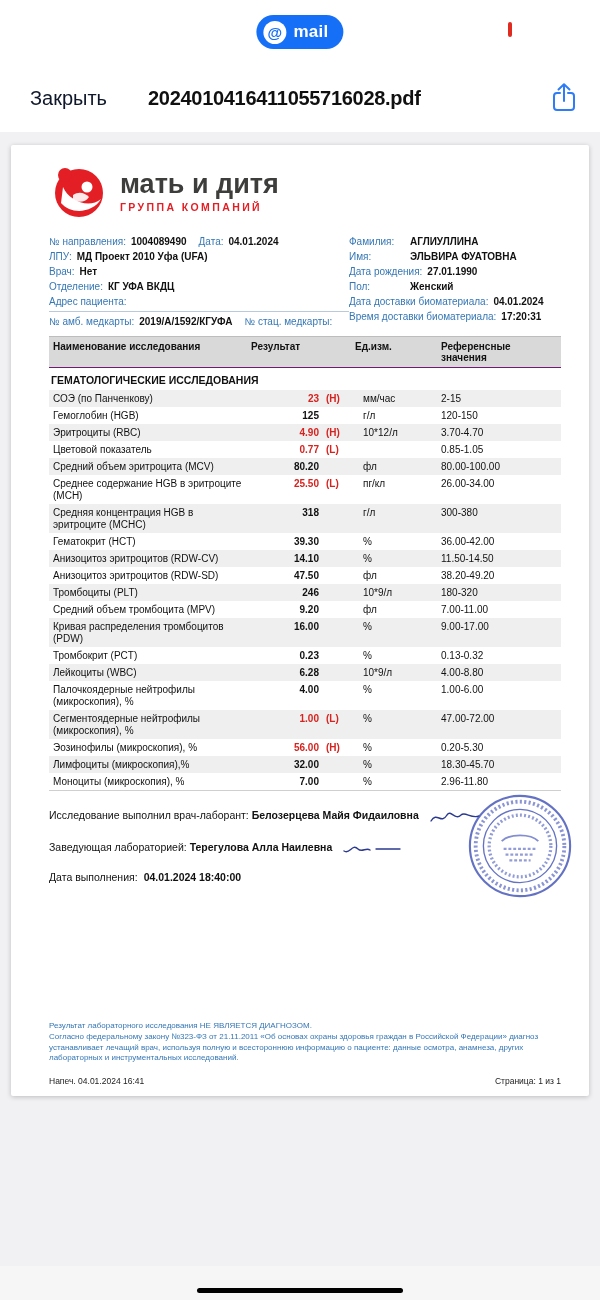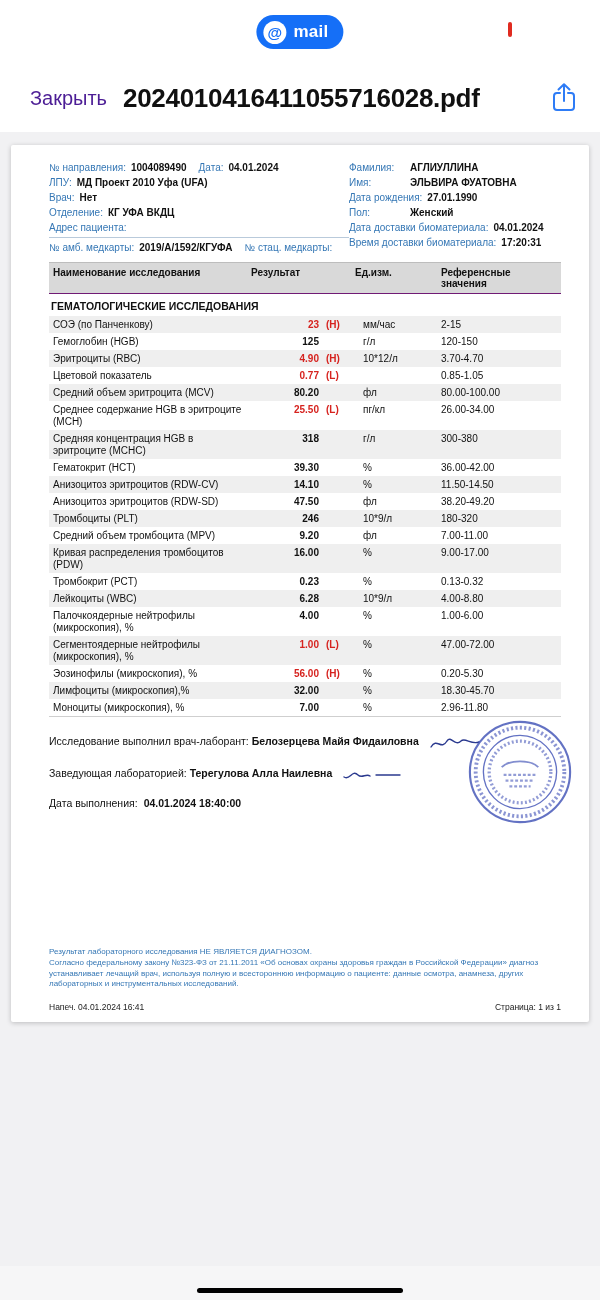--- a/index.html
+++ b/index.html
@@ -13,23 +13,23 @@
     position:absolute;left:50%;top:15px;transform:translateX(-50%);
     background:#156ff7;border-radius:18px;height:34px;
     display:flex;align-items:center;gap:7px;padding:0 15px 0 7px;cursor:pointer;
   }
   .at-circle{width:23px;height:23px;border-radius:50%;background:#fff;color:#156ff7;
     font-weight:bold;font-size:15px;display:flex;align-items:center;justify-content:center;}
   .mail-text{color:#fff;font-weight:bold;font-size:17px;letter-spacing:.3px;}
   .red-indicator{position:absolute;right:88px;top:22px;width:4px;height:15px;background:#e02b20;border-radius:2px;}
   
   .navbar{height:68px;display:flex;align-items:center;padding:0 18px 0 30px;background:#fff;}
-  .close-btn{color:#4c1d95;font-size:20px;background:none;border:none;padding:0;cursor:pointer;
+  .close-btn{color:#0f172a;font-size:20px;background:none;border:none;padding:0;cursor:pointer;
     font-family:inherit;}
-  .filename{font-size:26px;font-weight:bold;color:#101010;margin-left:16px;flex:1;
+  .filename{font-size:20px;font-weight:bold;color:#101010;margin-left:41px;flex:1;
     white-space:nowrap;overflow:hidden;letter-spacing:-.3px;}
   .share-btn{background:none;border:none;padding:0 6px;cursor:pointer;}
   
   .viewer{position:absolute;top:132px;left:0;right:0;bottom:0;background:#f1f1f3;padding-top:13px;box-sizing:border-box;}
   .page{
     width:578px;margin:0 auto;background:#fff;border-radius:2px;
     box-shadow:0 1px 5px rgba(0,0,0,.22);
     padding:16px 28px 10px 38px;box-sizing:border-box;position:relative;
   }
   
@@ -100,20 +100,35 @@
           <path d="M6.5 7.5 L12 2.2 L17.5 7.5"></path>
           <path d="M8 11 H5 a3 3 0 0 0 -3 3 V25 a3 3 0 0 0 3 3 H19 a3 3 0 0 0 3 -3 V14 a3 3 0 0 0 -3 -3 H16"></path>
         </svg>
       </span>
     </button>
   </div>
 
   <div class="viewer">
     <div class="page">
 
+      <div class="logo-row">
+        <span>
+          <svg width="58" height="58" viewBox="0 0 58 58">
+            <circle cx="30" cy="32" r="24" fill="#e31e24"></circle>
+            <circle cx="16" cy="14" r="7" fill="#e31e24"></circle>
+            <path d="M14 26 C20 40, 40 48, 52 38 C44 52, 22 54, 12 42 Z" fill="#ffffff"></path>
+            <circle cx="38" cy="26" r="5.5" fill="#ffffff"></circle>
+            <path d="M24 34 C30 30, 36 32, 40 36 C36 42, 28 42, 24 38 Z" fill="#ffffff" opacity=".9"></path>
+          </svg>
+        </span>
+        <div>
+          <div class="logo-title">мать и дитя</div>
+          <div class="logo-sub">ГРУППА КОМПАНИЙ</div>
+        </div>
+      </div>
 
       <div class="info-wrap">
         <div class="info-left">
             <div class="info-row">
               <span class="lbl">№ направления:</span>
               <span class="val">1004089490</span>
               <span class="lbl">Дата:</span>
               <span class="val">04.01.2024</span>
             </div>
             <div class="info-row">

